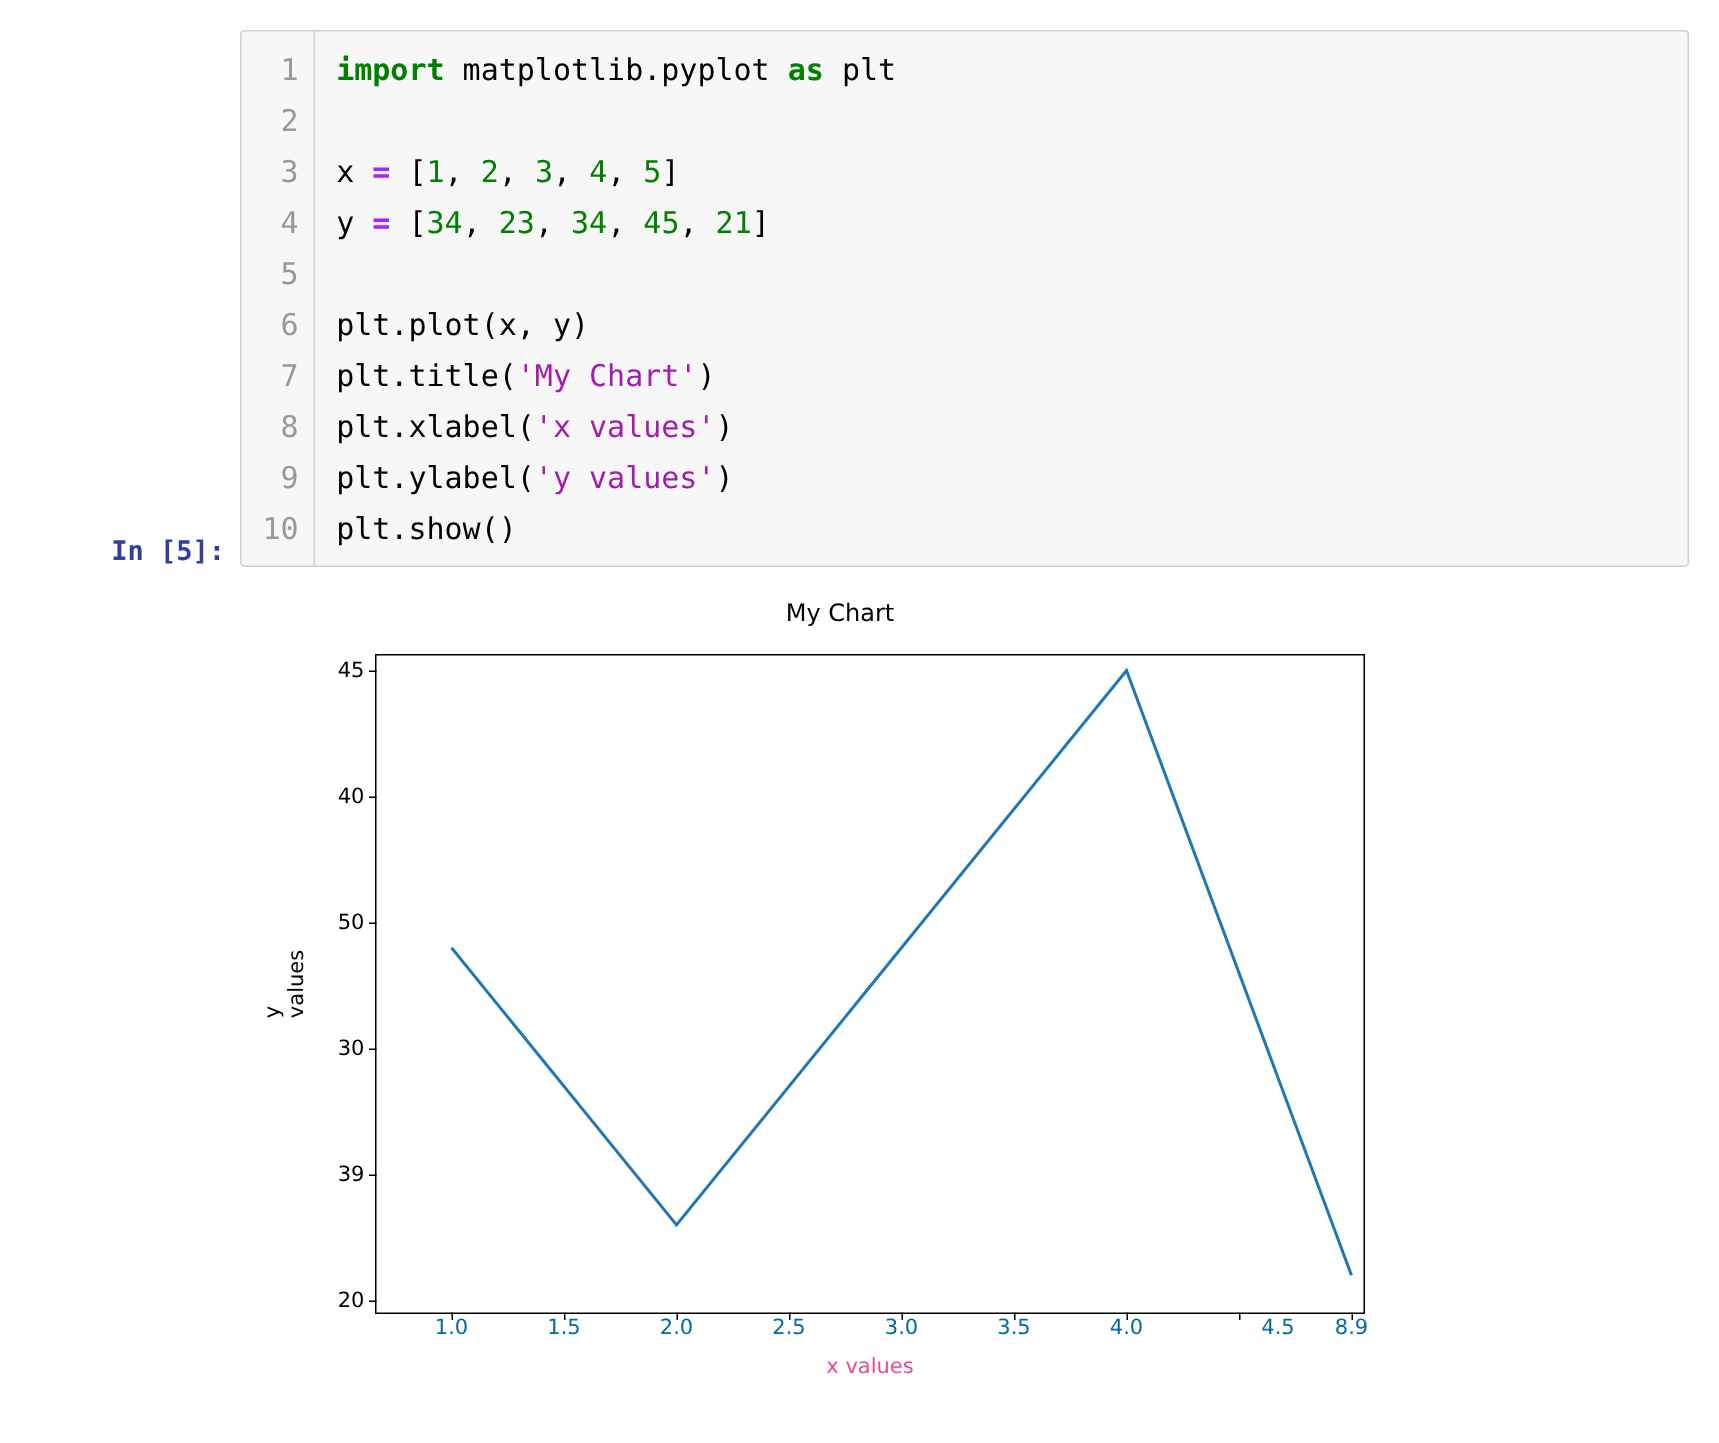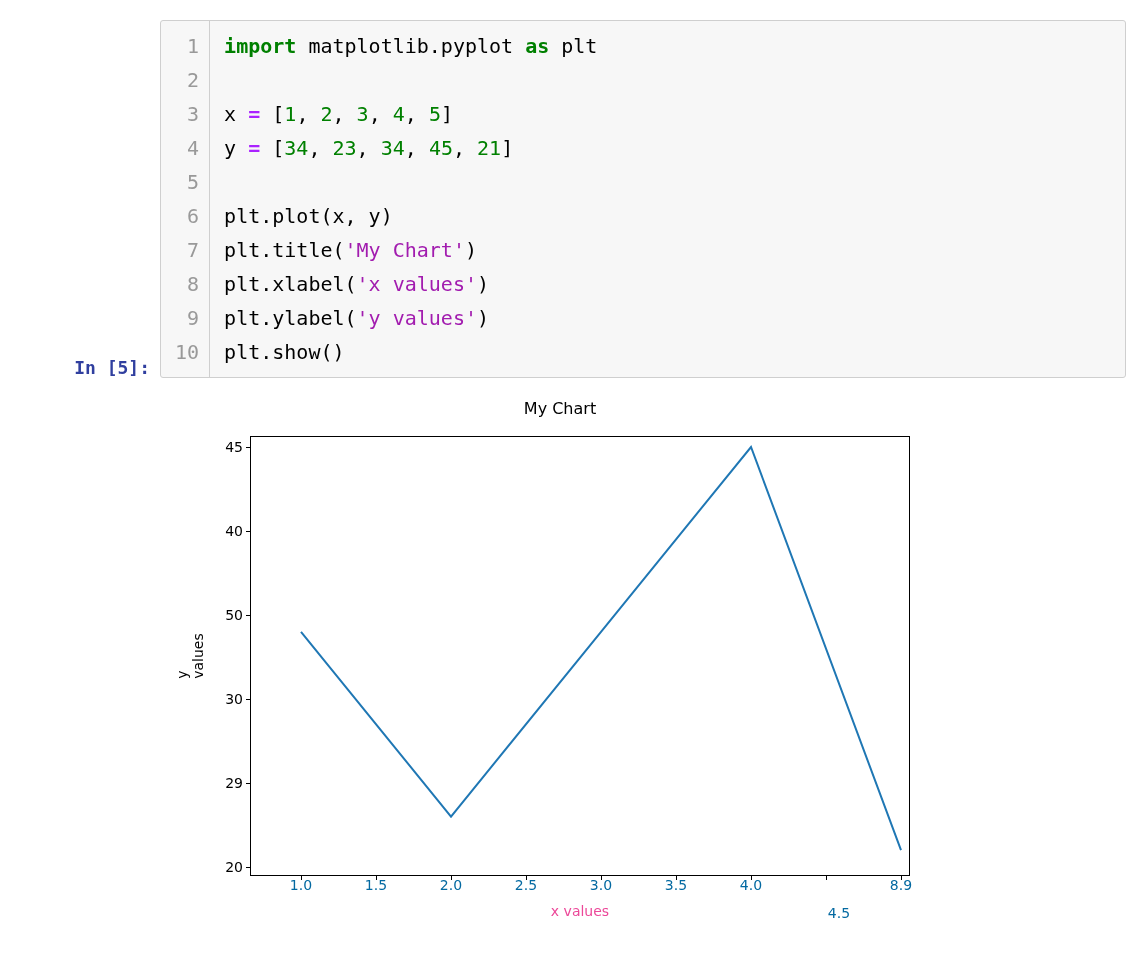--- a/index.html
+++ b/index.html
@@ -170,21 +170,21 @@
   <div class="output-prompt"></div>
   <div class="output-area">
     <div class="chart-figure" id="chart-figure">
 
     <div class="chart-title" style="width: 760px;">My Chart</div>
         <div style="position: relative; width: 760px; height: 500px;">
           <div class="plot-box" style="left: 70px; top: 0px; width: 660px; height: 440px;">
             <div class="tick-mark-y" style="top: 430px;"></div>
             <div class="ytick" style="top: 430px;">20</div>
             <div class="tick-mark-y" style="top: 346px;"></div>
-            <div class="ytick" style="top: 346px;">29</div>
+            <div class="ytick" style="top: 346px;">39</div>
             <div class="tick-mark-y" style="top: 262px;"></div>
             <div class="ytick" style="top: 262px;">30</div>
             <div class="tick-mark-y" style="top: 178px;"></div>
             <div class="ytick" style="top: 178px;">50</div>
             <div class="tick-mark-y" style="top: 94px;"></div>
             <div class="ytick" style="top: 94px;">40</div>
             <div class="tick-mark-y" style="top: 10px;"></div>
             <div class="ytick" style="top: 10px;">45</div>
             <div class="tick-mark-x" style="left: 50px;"></div>
             <div class="xtick" style="left: 50px;">1.0</div>
@@ -194,21 +194,21 @@
             <div class="xtick" style="left: 200px;">2.0</div>
             <div class="tick-mark-x" style="left: 275px;"></div>
             <div class="xtick" style="left: 275px;">2.5</div>
             <div class="tick-mark-x" style="left: 350px;"></div>
             <div class="xtick" style="left: 350px;">3.0</div>
             <div class="tick-mark-x" style="left: 425px;"></div>
             <div class="xtick" style="left: 425px;">3.5</div>
             <div class="tick-mark-x" style="left: 500px;"></div>
             <div class="xtick" style="left: 500px;">4.0</div>
             <div class="tick-mark-x" style="left: 575px;"></div>
-            <div class="xtick" style="left: 588px; margin-top: 28px;">4.5</div>
+            <div class="xtick" style="left: 601px;">4.5</div>
             <div class="tick-mark-x" style="left: 650px;"></div>
             <div class="xtick" style="left: 650px;">8.9</div>
             <div class="xlabel">x values</div>
             <div class="ylabel">y values</div>
             <svg width="660" height="440" style="position: absolute; left: 0px; top: 0px;">
               <path d="M50,194.79999999999998 L200,379.6 L350,194.79999999999998 L500,10 L650,413.2 " fill="none" stroke="#1f77b4" stroke-width="2"></path>
             </svg>
           </div>
         </div>
       </div>

